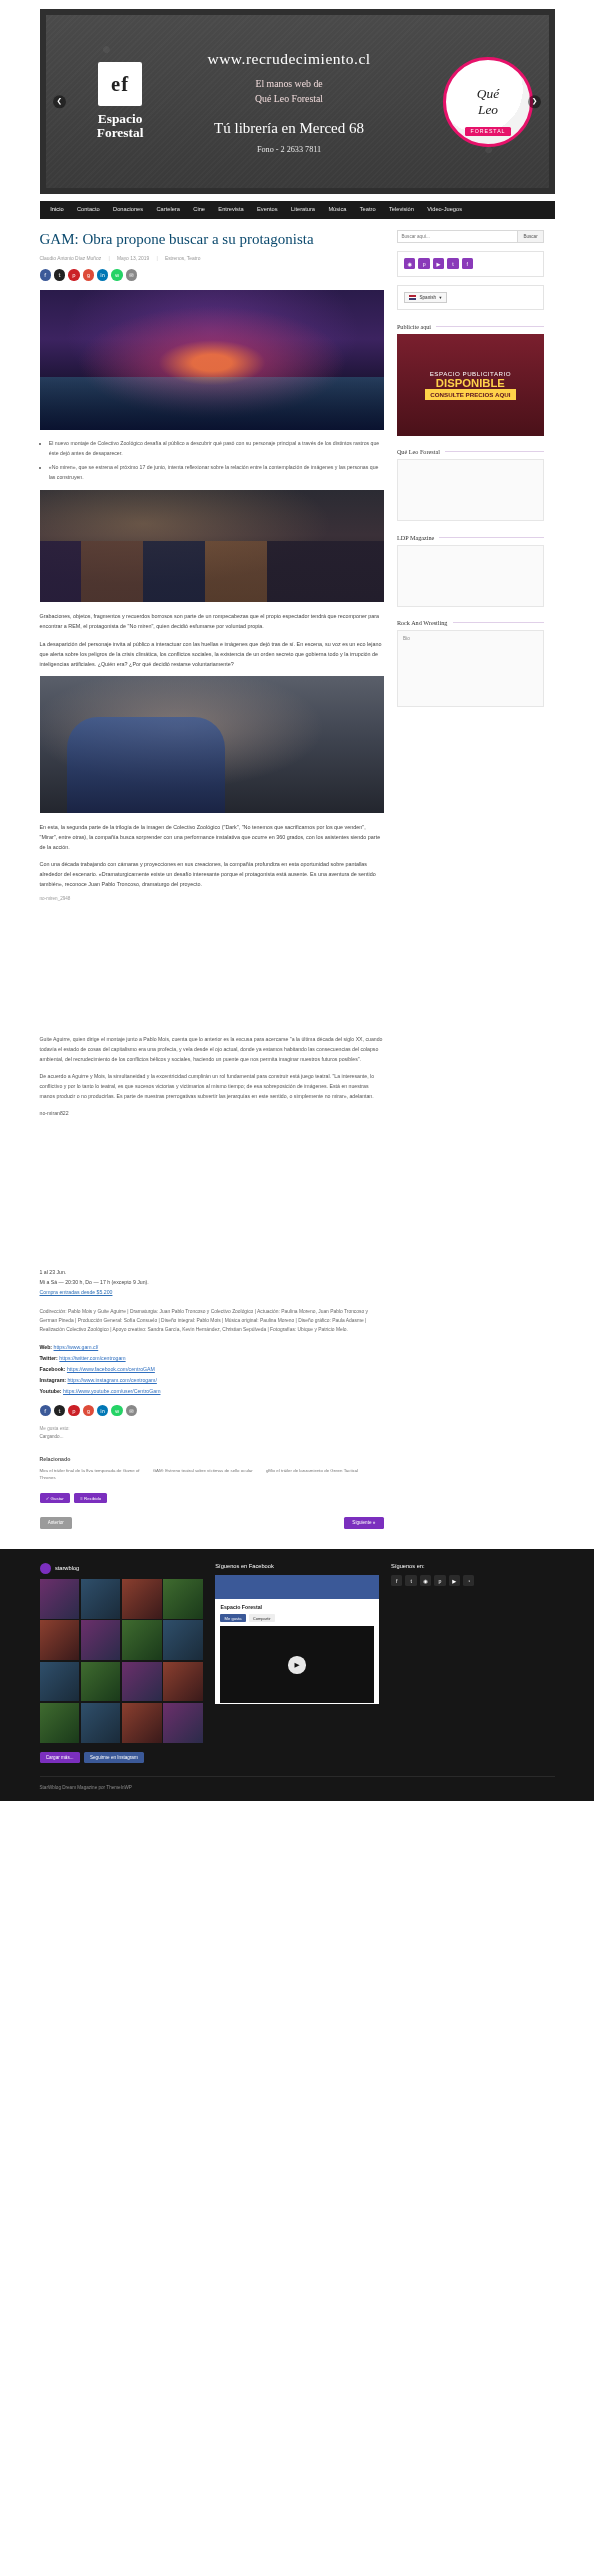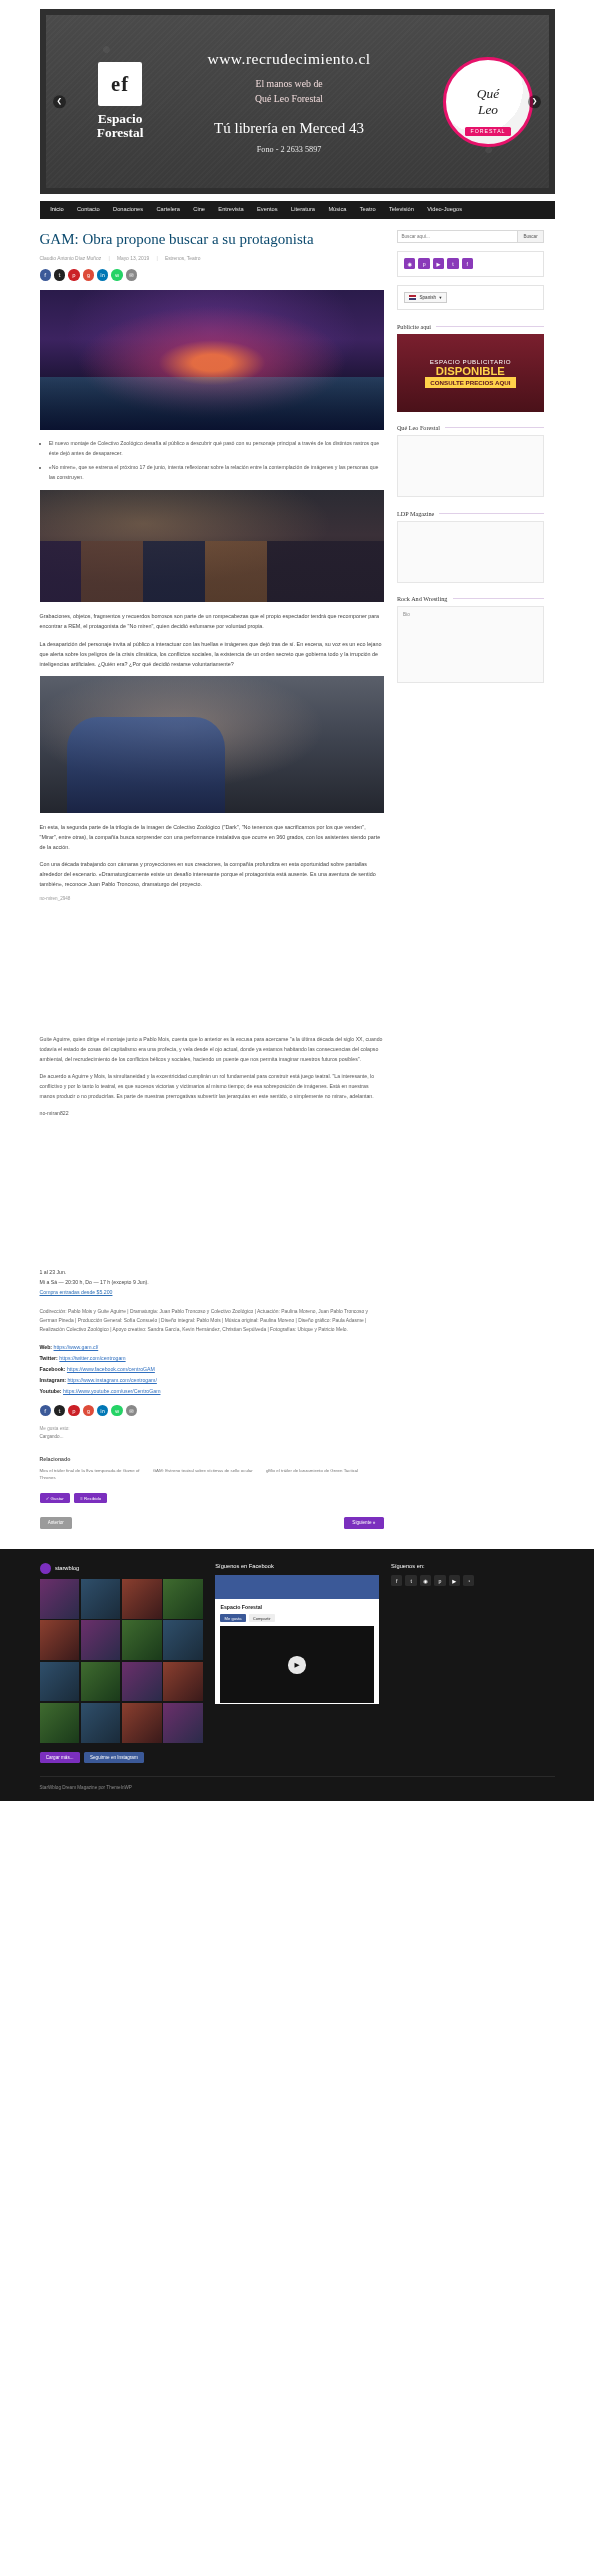--- a/index.html
+++ b/index.html
@@ -191,21 +191,21 @@
   .lang-sel { border:0.5px solid #ccc; background:#f7f7f7; font-size:4.6px; padding:2.1px 4.1px; display:inline-flex; align-items:center; gap:3.1px;}
   .flag { width:7.2px; height:4.6px; background:linear-gradient(180deg,#b22234 0 33%,#fff 33% 66%,#3c3b6e 66% 100%); display:inline-block;}
 
   .side-h {
     font-family:"Liberation Serif", serif; font-size:6.2px; color:#333; margin: 12.4px 0 4.1px 0;
     display:flex; align-items:center; gap:5.2px;
   }
   .side-h .line { flex:1; height:0.5px; background:#e0d0e8; }
 
   .ad {
-    height: 78px; background: linear-gradient(180deg,#7a1f2e,#4a1119);
+    height: 102px; background: linear-gradient(180deg,#7a1f2e,#4a1119);
     display:flex; flex-direction:column; align-items:center; justify-content:center; gap:0; color:#fff; text-align:center;
   }
   .ad .a1 { font-size:6.2px; letter-spacing:0.5px; }
   .ad .a2 { font-size:11.3px; font-weight:bold; color:#ffd24a; }
   .ad .a3 { font-size:6.2px; background:#ffd24a; color:#5a1220; padding:2.1px 5.2px; font-weight:bold;}
 
   .side-panel { border:0.5px solid #e6e6e6; height:62px; background:#fafafa; }
   .side-panel.tall { height: 77px; }
   .side-panel .ph { font-size:4.6px; color:#888; padding:5.2px; }
 
@@ -254,22 +254,22 @@
             <div>Espacio</div>
             <div>Forestal</div>
           </div>
         </div>
         <div class="banner-mid">
           <div class="banner-url">www.recrudecimiento.cl</div>
           <div class="banner-sub">
             <div>El manos web de</div>
             <div>Qué Leo Forestal</div>
           </div>
-          <div class="banner-big">Tú librería en Merced 43</div>
-          <div class="banner-phone">Fono - 2 2633 5897</div>
+          <div class="banner-big">Tú librería en Merced 68</div>
+          <div class="banner-phone">Fono - 2 2633 7811</div>
         </div>
         <div class="banner-right">
           <div class="qleo">
             <div class="qleo-t1">Qué</div>
             <div class="qleo-t2">Leo</div>
             <div class="qleo-badge">FORESTAL</div>
           </div>
         </div>
       </div>
     </div>

